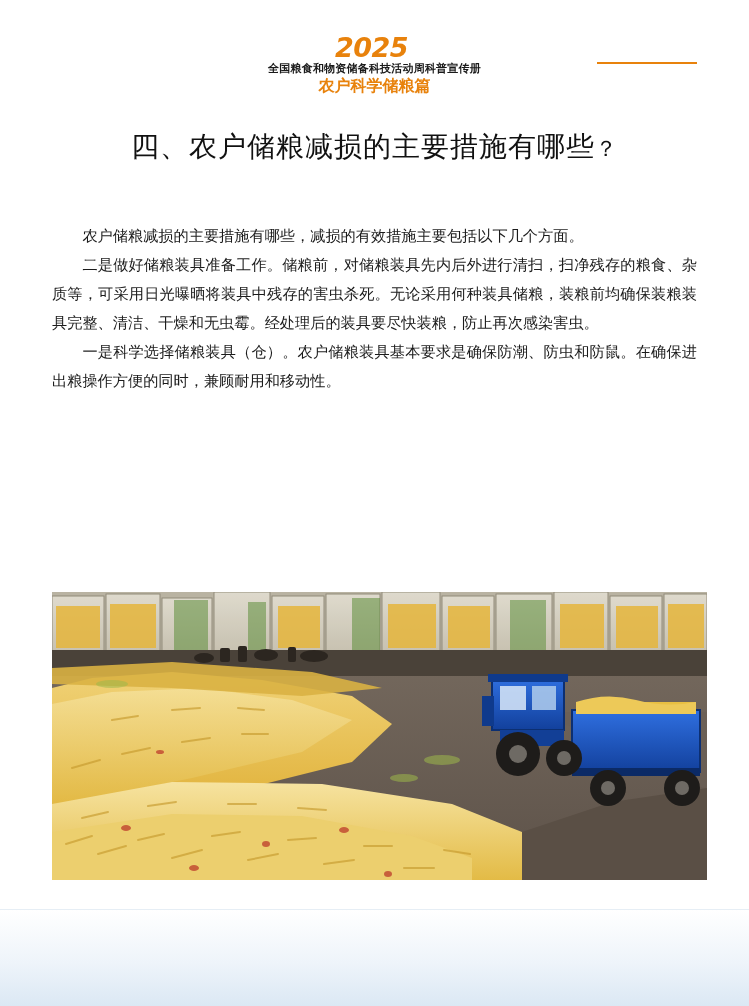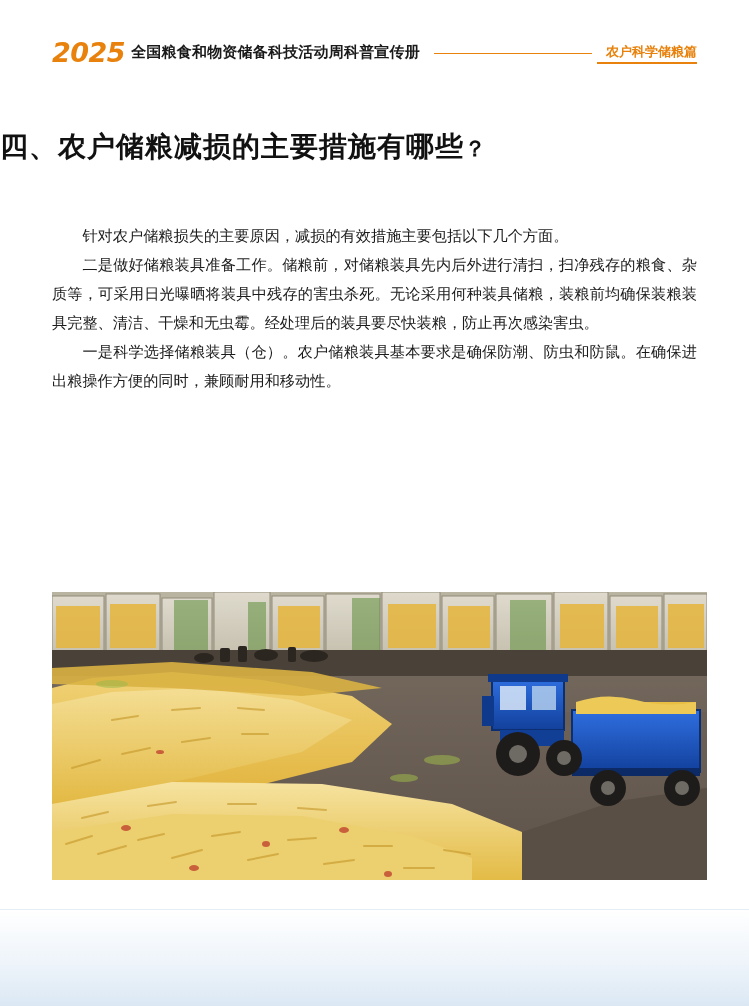--- a/index.html
+++ b/index.html
@@ -25,71 +25,72 @@
 
   
   .header {
     position: absolute;
     top: 34px;
     left: 52px;
     right: 52px;
     height: 36px;
     display: flex;
     align-items: center;
+    flex-direction: column;
   }
   .header-year {
     font-family: "DejaVu Sans", "Liberation Sans", sans-serif;
     font-size: 27px;
     font-weight: bold;
     font-style: italic;
     color: #e8820c;
     letter-spacing: -0.5px;
     line-height: 1;
     margin-right: 6px;
   }
   .header-title {
-    font-size: 15px;
+    font-size: 11px;
     font-weight: bold;
     color: #1a1a1a;
     letter-spacing: 0.2px;
     white-space: nowrap;
   }
   .header-rule {
     flex: 1;
     height: 1px;
     background: #e8820c;
     margin: 0 14px;
     position: relative;
     top: 1px;
   }
   .header-section {
-    font-size: 13px;
+    font-size: 16px;
     font-weight: bold;
     color: #e8820c;
     white-space: nowrap;
     text-align: right;
   }
   .header-underline {
     position: absolute;
     left: 597px;
     width: 100px;
     top: 62px;
     height: 2px;
     background: #e8820c;
   }
 
   
   .doc-title {
     position: absolute;
     top: 128px;
     left: 0;
     width: 749px;
-    text-align: left;
+    text-align: center;
     font-size: 28px;
-    font-weight: bold;
+    font-weight: normal;
     color: #111111;
     letter-spacing: 1px;
   }
   .doc-title .q {
     font-size: 22px;
   }
 
   
   .body-text {
     position: absolute;
@@ -148,21 +149,21 @@
     <span class="header-rule"></span>
     <span class="header-section">农户科学储粮篇</span>
   </div>
   <div class="header-underline"></div>
 
   <div class="doc-title">
     <span>四、农户储粮减损的主要措施有哪些</span><span class="q">？</span>
   </div>
 
   <div class="body-text">
-    <p>针对农户储粮损失的主要原因，减损的有效措施主要包括以下几个方面。</p>
+    <p>农户储粮减损的主要措施有哪些，减损的有效措施主要包括以下几个方面。</p>
     <p>二是做好储粮装具准备工作。储粮前，对储粮装具先内后外进行清扫，扫净残存的粮食、杂质等，可采用日光曝晒将装具中残存的害虫杀死。无论采用何种装具储粮，装粮前均确保装粮装具完整、清洁、干燥和无虫霉。经处理后的装具要尽快装粮，防止再次感染害虫。</p>
     <p>一是科学选择储粮装具（仓）。农户储粮装具基本要求是确保防潮、防虫和防鼠。在确保进出粮操作方便的同时，兼顾耐用和移动性。</p>
   </div>
 
   <div class="photo">
     <svg width="655" height="288" viewBox="0 0 655 288" xmlns="http://www.w3.org/2000/svg">
       <defs>
         <linearGradient id="gGround" x1="0" y1="0" x2="0" y2="1">
           <stop offset="0%" stop-color="#7b6f63"></stop>
           <stop offset="100%" stop-color="#5d5249"></stop>

